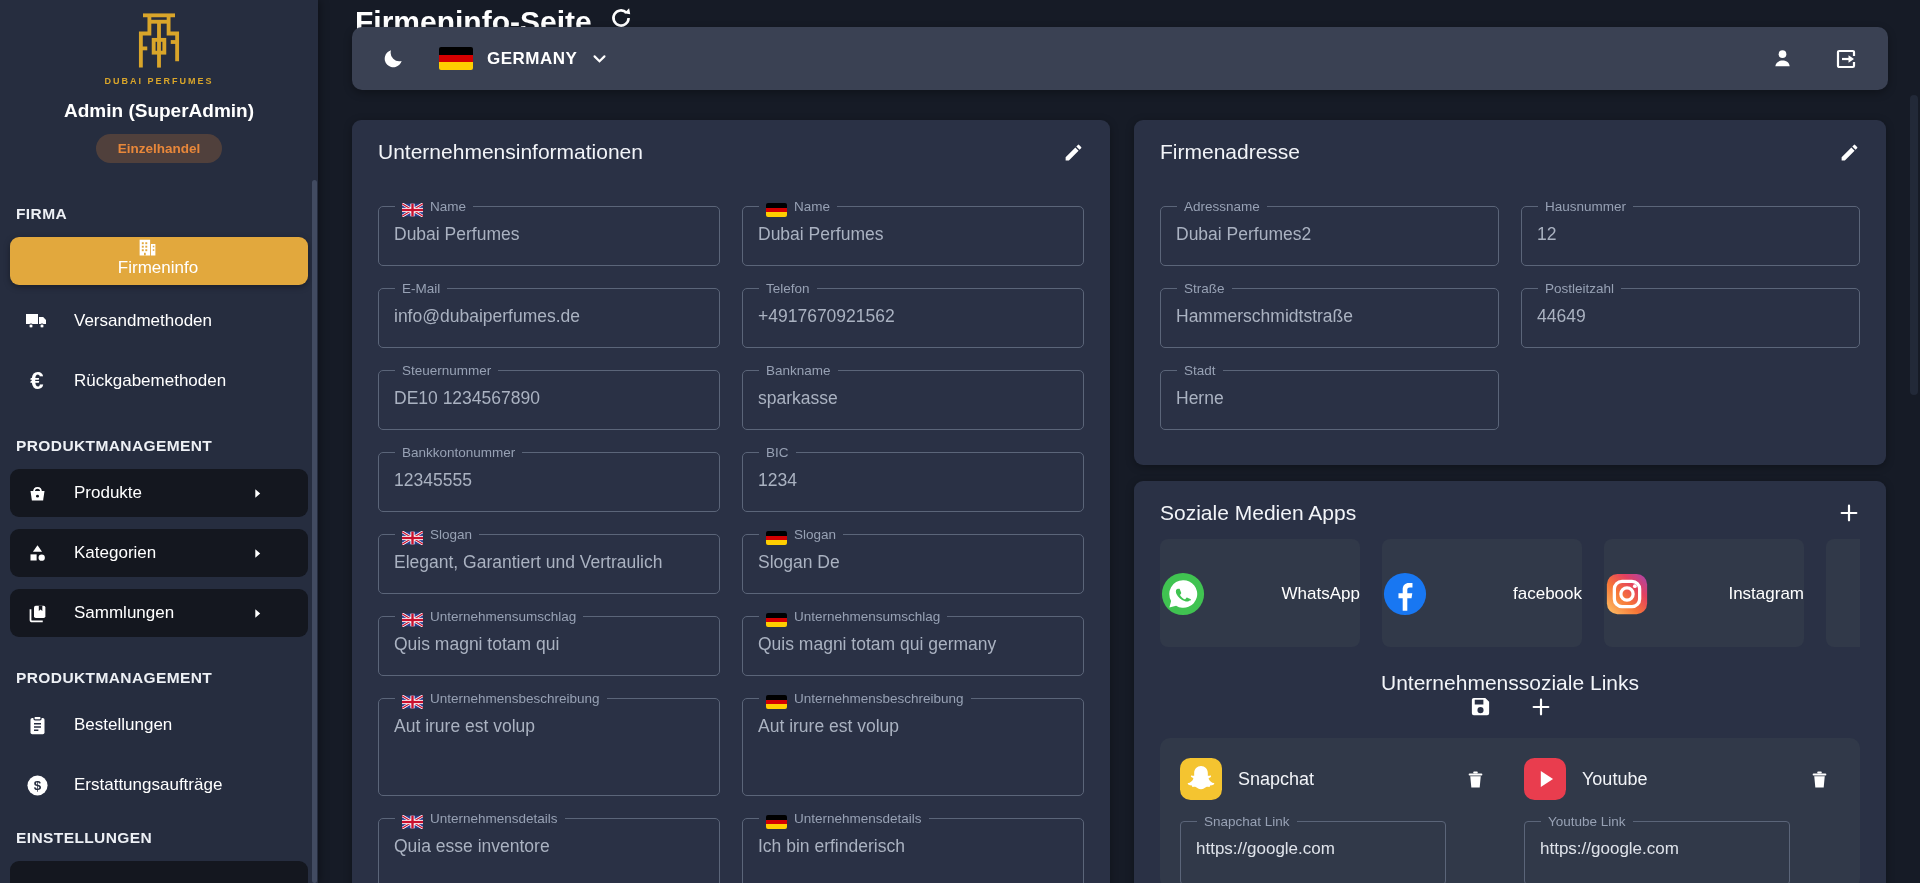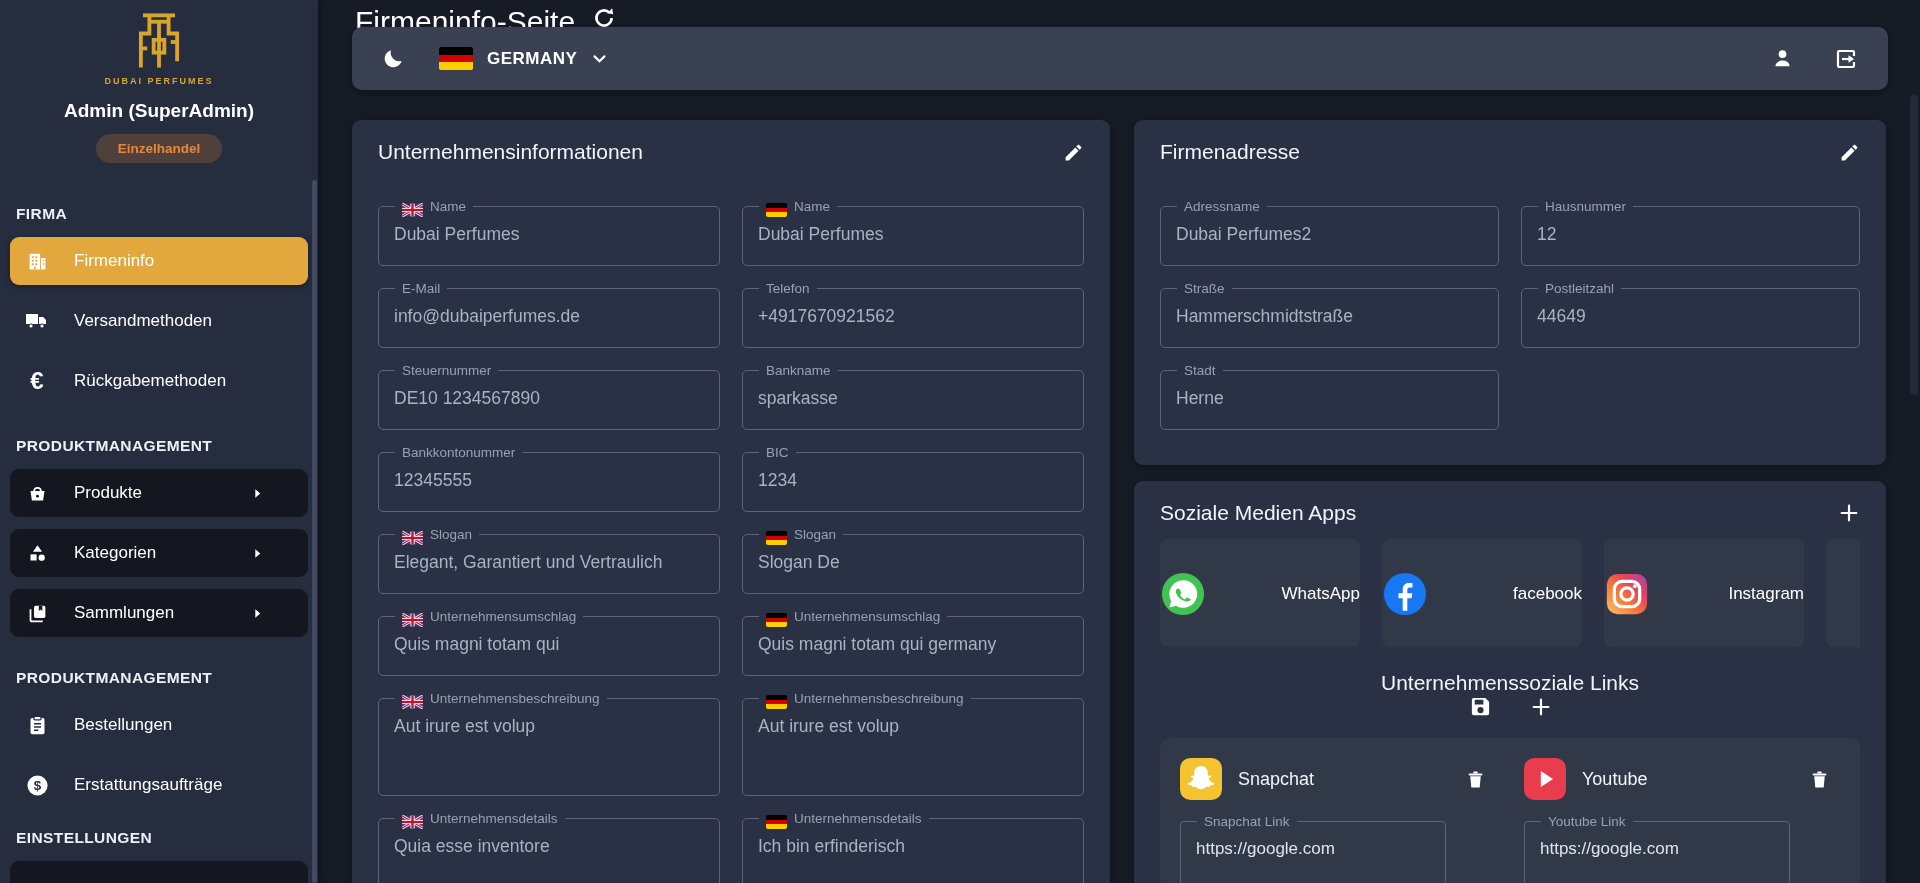--- a/index.html
+++ b/index.html
@@ -19,30 +19,30 @@
   .admin-name{margin-top:14px;text-align:center;font-size:19px;font-weight:bold;color:#fff;}
   .badge{margin:12px auto 0;width:max-content;padding:7px 22px;border-radius:17px;
     background:rgba(230,130,50,.22);color:#e8873a;font-size:13.5px;font-weight:bold;}
   .side-nav{margin-top:42px;}
   .section-label{margin:0 0 14px 16px;font-size:15.5px;font-weight:bold;letter-spacing:.4px;color:#edf0f5;}
   .section-label.next{margin-top:32px;}
   .section-label.tight{margin-top:20px;}
   .side-item{display:flex;align-items:center;height:48px;margin:0 10px 12px;padding:0 14px 0 12px;
     border-radius:9px;color:#fff;font-size:17px;cursor:pointer;}
   .side-item .icon{width:30px;display:flex;justify-content:center;margin-right:22px;}
-  .side-item.active{background:var(--gold);box-shadow:0 2px 6px rgba(0,0,0,.35);}
+  .side-item.active{background:var(--gold);box-shadow:0 2px 6px rgba(0,0,0,.35);flex-direction:column;}
   .side-item.dark{background:var(--dark-item);}
   .side-item .chev{margin-left:auto;font-size:11px;color:#fff;}
   .euro-glyph{font-size:24px;font-weight:bold;color:#fff;line-height:1;}
   .sidebar-scrollbar{position:absolute;right:1px;top:180px;bottom:0;width:5px;border-radius:3px;background:#424b61;}
 
   
   .main{position:relative;flex:1;height:100%;padding:0 32px 0 34px;overflow:hidden;}
   .page-title-row{position:absolute;top:5px;left:37px;display:flex;align-items:flex-start;gap:16px;z-index:1;}
-  .page-title-row h1{font-size:30px;font-weight:normal;color:#fff;white-space:nowrap;}
+  .page-title-row h1{font-size:30px;font-weight:bold;color:#fff;white-space:nowrap;}
   .topbar{position:relative;z-index:2;margin-top:27px;height:63px;border-radius:10px;background:var(--topbar);
     box-shadow:0 3px 8px rgba(0,0,0,.3);display:flex;align-items:center;padding:0 30px;}
   .lang{display:flex;align-items:center;gap:14px;margin-left:34px;cursor:pointer;}
   .lang-label{color:#fff;font-size:17px;font-weight:bold;letter-spacing:.5px;}
   .flag.de{width:34px;height:23px;border-radius:2px;background:linear-gradient(#000 0 33%,#d40000 33% 66%,#ffce00 66%);}
   .flag.de.small{width:21px;height:14px;}
   .flag.uk-wrap{display:inline-flex;}
   .topbar .spacer{flex:1;}
   .topbar .right-icons{display:flex;align-items:center;gap:40px;}
   .iconbtn{display:flex;align-items:center;justify-content:center;cursor:pointer;background:none;border:none;}

